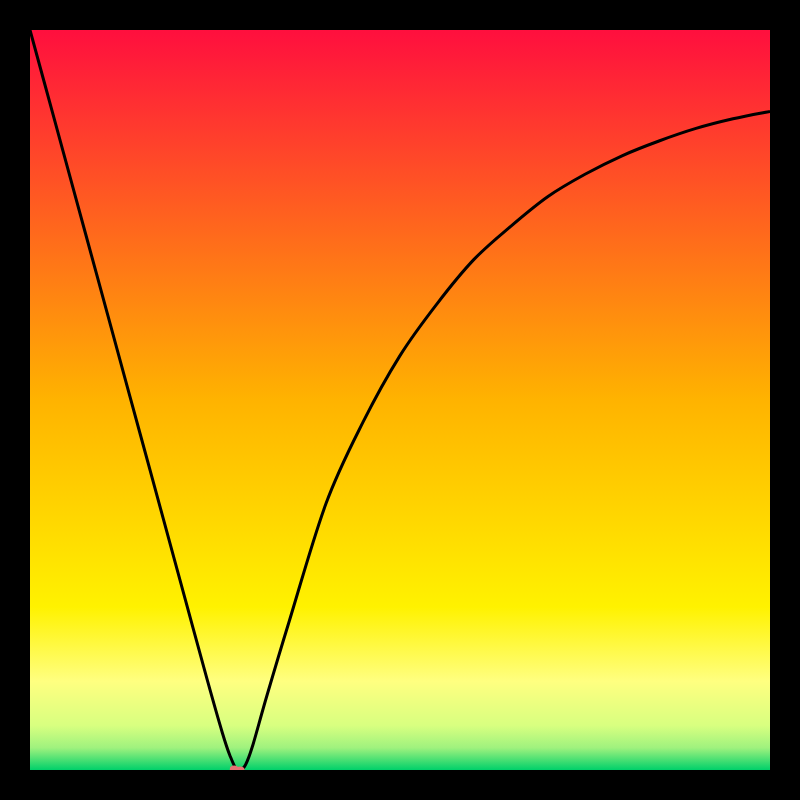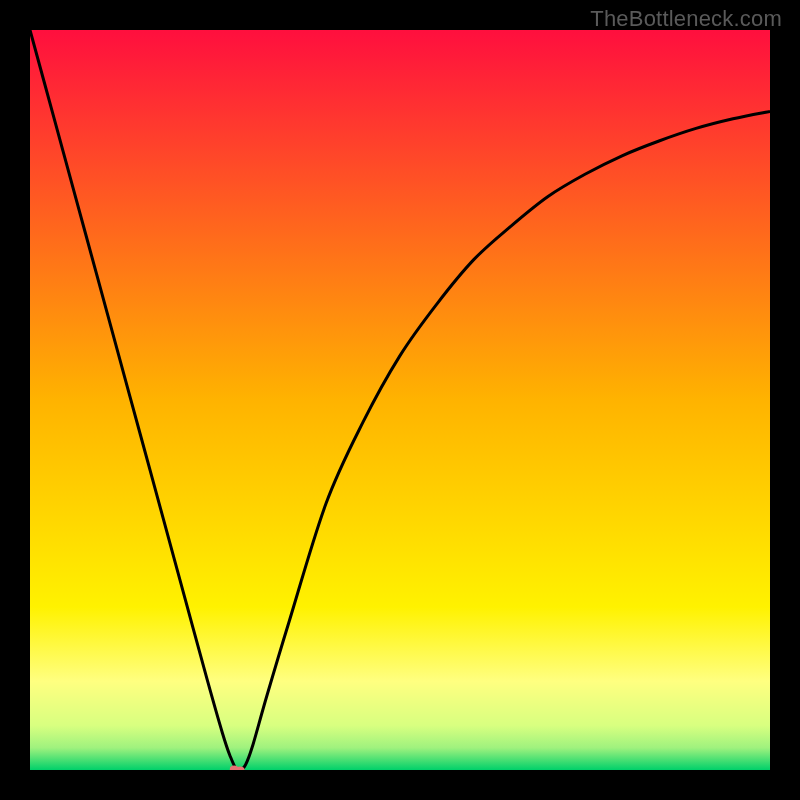--- a/index.html
+++ b/index.html
@@ -30,21 +30,20 @@
   .plot svg {
     display: block;
     width: 740px;
     height: 740px;
   }
 </style>
 </head>
 <body>
 
 <div class="outer">
-  <div class="watermark">TheBottleneck.com</div>
   <div class="plot">
     <svg viewBox="0 0 740 740">
       <defs>
         <linearGradient id="bg-grad" x1="0" y1="0" x2="0" y2="1">
             <stop offset="0%" stop-color="#ff0f3e"></stop>
             <stop offset="50%" stop-color="#ffb300"></stop>
             <stop offset="78%" stop-color="#fff200"></stop>
             <stop offset="88%" stop-color="#ffff80"></stop>
             <stop offset="94%" stop-color="#d8ff80"></stop>
             <stop offset="97%" stop-color="#9ff27e"></stop>

